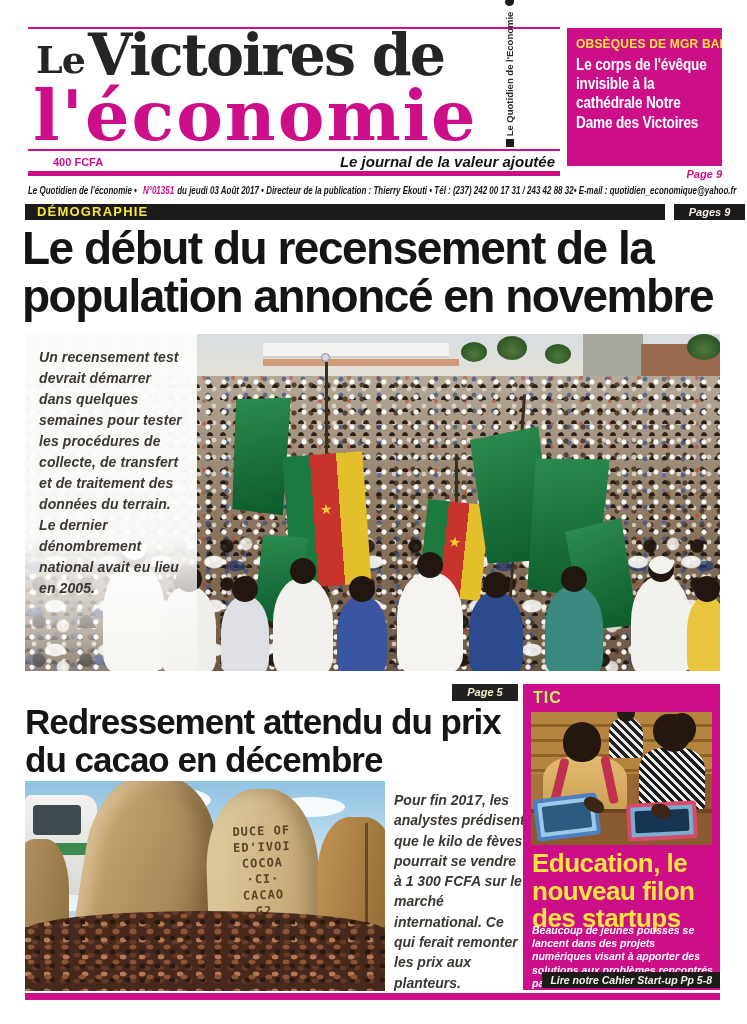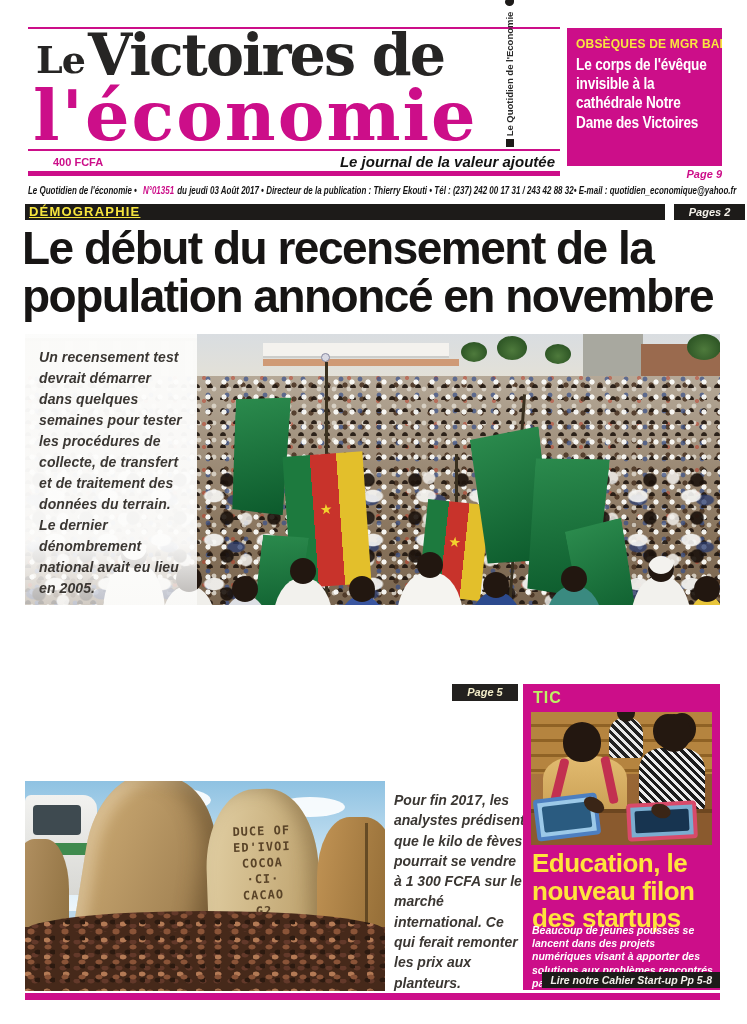--- a/index.html
+++ b/index.html
@@ -36,36 +36,36 @@
     font:bold 16px/1.2 "Liberation Sans",sans-serif;color:#fff;letter-spacing:-.2px;}
   .page9{position:absolute;left:650px;top:168px;width:72px;text-align:right;font:bold italic 11px "Liberation Sans",sans-serif;color:var(--magenta);}
 
   
   .folio{position:absolute;left:28px;top:184px;white-space:nowrap;transform:scaleX(.76);transform-origin:left top;
     font:bold italic 10.5px "Liberation Sans",sans-serif;color:#141414;}
   .folio .issue{color:var(--magenta);margin:0 4px 0 8px;}
 
   
   .demo-bar{position:absolute;left:25px;top:204px;width:640px;height:16px;background:var(--bar);
-    font:bold 13px/16px "Liberation Sans",sans-serif;color:var(--yellow);letter-spacing:1.2px;padding-left:4px;text-decoration:underline;}
+    font:bold 13px/16px "Liberation Sans",sans-serif;color:var(--yellow);letter-spacing:1.2px;padding-left:12px;}
   .pages2{position:absolute;left:674px;top:204px;width:71px;height:16px;background:var(--bar);
     font:bold italic 11px/16px "Liberation Sans",sans-serif;color:#f5f2ea;text-align:center;}
   .mat-bar{position:absolute;left:25px;top:684px;width:423px;height:17px;background:var(--magenta);
     font:bold 12.5px/17px "Liberation Sans",sans-serif;color:var(--yellow);letter-spacing:.8px;padding-left:10px;}
   .page3{position:absolute;left:452px;top:684px;width:66px;height:17px;background:#23211f;
     font:bold italic 11px/17px "Liberation Sans",sans-serif;color:#f2ecc8;text-align:center;}
 
   
   .head-main{position:absolute;left:22px;top:224px;width:716px;
     font:bold 46px/1.05 "Liberation Sans",sans-serif;color:var(--ink);letter-spacing:-1.5px;}
   .head-cacao{position:absolute;left:25px;top:703px;width:520px;
     font:bold 35px/1.08 "Liberation Sans",sans-serif;color:var(--ink);letter-spacing:-1px;}
 
   
-  .crowd{position:absolute;left:25px;top:334px;width:695px;height:271px;overflow:hidden;background:#8a7660;text-decoration:underline;}
+  .crowd{position:absolute;left:25px;top:334px;width:695px;height:337px;overflow:hidden;background:#8a7660;text-decoration:underline;}
   .crowd-sky{position:absolute;left:0;top:0;width:100%;height:56px;background:linear-gradient(#d9dde1,#e6e2d5);}
   .bldg-l{position:absolute;left:0;top:4px;width:172px;height:48px;background:
      repeating-linear-gradient(90deg,#b9b09b 0 16px,#cfc7b2 16px 24px);border-top:3px solid #a39a84;}
   .bldg-r{position:absolute;left:558px;top:0;width:60px;height:52px;background:#a8a89f;}
   .bldg-r2{position:absolute;left:616px;top:10px;width:79px;height:44px;background:#9a6a4e;}
   .banner{position:absolute;left:238px;top:9px;width:186px;height:13px;background:#f4f2ee;
      box-shadow:0 2px 0 rgba(0,0,0,.08);}
   .banner-strip{position:absolute;left:238px;top:25px;width:196px;height:7px;background:#cf9a76;}
   .palm{position:absolute;width:26px;height:20px;background:radial-gradient(ellipse at 50% 60%,#4e7a3c,#2f5726 70%);border-radius:50%;}
   .palm.p1{left:436px;top:8px;}  .palm.p2{left:472px;top:2px;width:30px;height:24px;}
@@ -194,21 +194,21 @@
     <div class="kicker">OBSÈQUES DE MGR BALA</div>
     <div class="headline">Le corps de l'évêque invisible à la cathédrale Notre Dame des Victoires</div>
   </div>
   <div class="page9">Page 9</div>
 
   <div class="folio">
     <span>Le Quotidien de l'économie •</span><span class="issue">N°01351</span><span>du jeudi 03 Août 2017 • Directeur de la publication : Thierry Ekouti • Tél : (237) 242 00 17 31 / 243 42 88 32• E-mail : quotidien_economique@yahoo.fr</span>
   </div>
 
   <div class="demo-bar">DÉMOGRAPHIE</div>
-  <div class="pages2">Pages 2</div>
+  <div class="pages2">Pages 9</div>
   <h1 class="head-main">Le début du recensement de la population annoncé en novembre</h1>
 
   <div class="crowd">
     <div class="crowd-sky"></div>
     <div class="bldg-l"></div>
     <div class="bldg-r"></div>
     <div class="bldg-r2"></div>
     <div class="banner"></div>
     <div class="banner-strip"></div>
     <div class="palm p1"></div>
@@ -240,20 +240,21 @@
     <div class="fig" style="left:520px;top:252px;width:58px;height:88px;background:#3a8a80;"></div>
     <div class="fig hat" style="left:606px;top:242px;width:60px;height:98px;background:#f2f1ed;"></div>
     <div class="fig" style="left:662px;top:262px;width:40px;height:78px;background:#e8c53a;"></div>
 
     <div class="stand-overlay">
       <p>Un recensement test devrait démarrer dans quelques semaines pour tester les procédures de collecte, de transfert et de traitement des données du terrain. Le dernier dénombrement national avait eu lieu en 2005.</p>
     </div>
   </div>
 
   <div class="page3">Page 5</div>
+  <h2 class="head-cacao">Redressement attendu du prix du cacao en décembre</h2>
 
   <div class="cacao">
     <div class="c-sky"></div>
     <div class="cloud" style="left:96px;top:6px;width:90px;height:26px;"></div>
     <div class="cloud" style="left:250px;top:16px;width:70px;height:20px;"></div>
     <div class="truck">
       <div class="win"></div>
       <div class="stripe"></div>
     </div>
     <div class="sack s1"></div>

